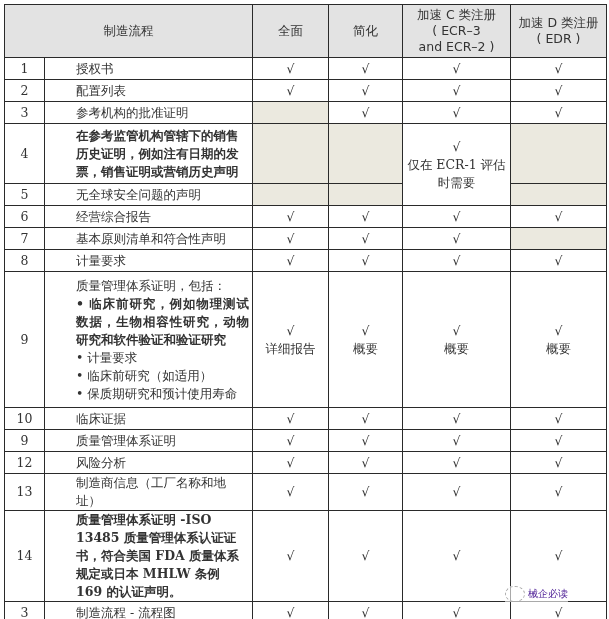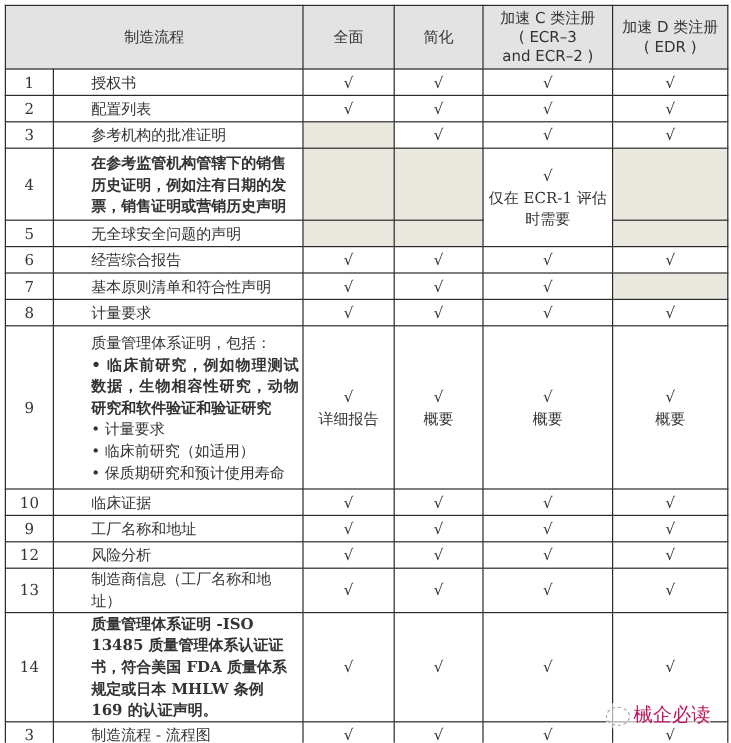--- a/index.html
+++ b/index.html
@@ -5,21 +5,21 @@
   html,body{margin:0;padding:0;background:#fff;}
   body{width:609px;height:619px;overflow:hidden;position:relative;font-family:"DejaVu Serif","Liberation Serif",serif;color:#333;}
   table{position:absolute;left:4px;top:4px;border-collapse:collapse;table-layout:fixed;width:602px;}
   td,th{border:1.5px solid #2a2a2a;padding:0 3px;font-size:12.5px;line-height:18px;}
   th{background:#e3e3e3;font-family:"DejaVu Sans","Liberation Sans",sans-serif;font-weight:normal;font-size:12.5px;text-align:center;height:52px;line-height:16px;}
   td.num{text-align:center;}
   td.req{text-align:left;padding-left:31px;}
   td.c{text-align:center;}
   td.shade{background:#ebe9df;}
   .justify{text-align:justify;text-align-last:left;font-weight:bold;}
-  .wm{position:absolute;left:505px;top:586px;font-family:"DejaVu Sans",sans-serif;font-size:16px;color:#be185d;background:rgba(255,255,255,0.6);}
+  .wm{position:absolute;left:505px;top:586px;font-family:"DejaVu Sans",sans-serif;font-size:10px;color:#4c1d95;background:rgba(255,255,255,0.6);}
   .wm .ic{display:inline-block;width:18px;height:14px;border:1px dashed #aaa;border-radius:50%;vertical-align:middle;margin-right:3px;}
 </style>
 </head>
 <body>
 
 <table>
   <colgroup>
     <col style="width:40px">
       <col style="width:208px">
       <col style="width:76px">
@@ -139,21 +139,21 @@
     <tr style="height:22px">
       <td class="num">10</td>
       <td class="req">临床证据</td>
       <td class="c">√</td>
       <td class="c">√</td>
       <td class="c">√</td>
       <td class="c">√</td>
     </tr>
     <tr style="height:22px">
       <td class="num">9</td>
-      <td class="req">工厂名称和地址</td>
+      <td class="req">质量管理体系证明</td>
       <td class="c">√</td>
       <td class="c">√</td>
       <td class="c">√</td>
       <td class="c">√</td>
     </tr>
     <tr style="height:22px">
       <td class="num">12</td>
       <td class="req">风险分析</td>
       <td class="c">√</td>
       <td class="c">√</td>

